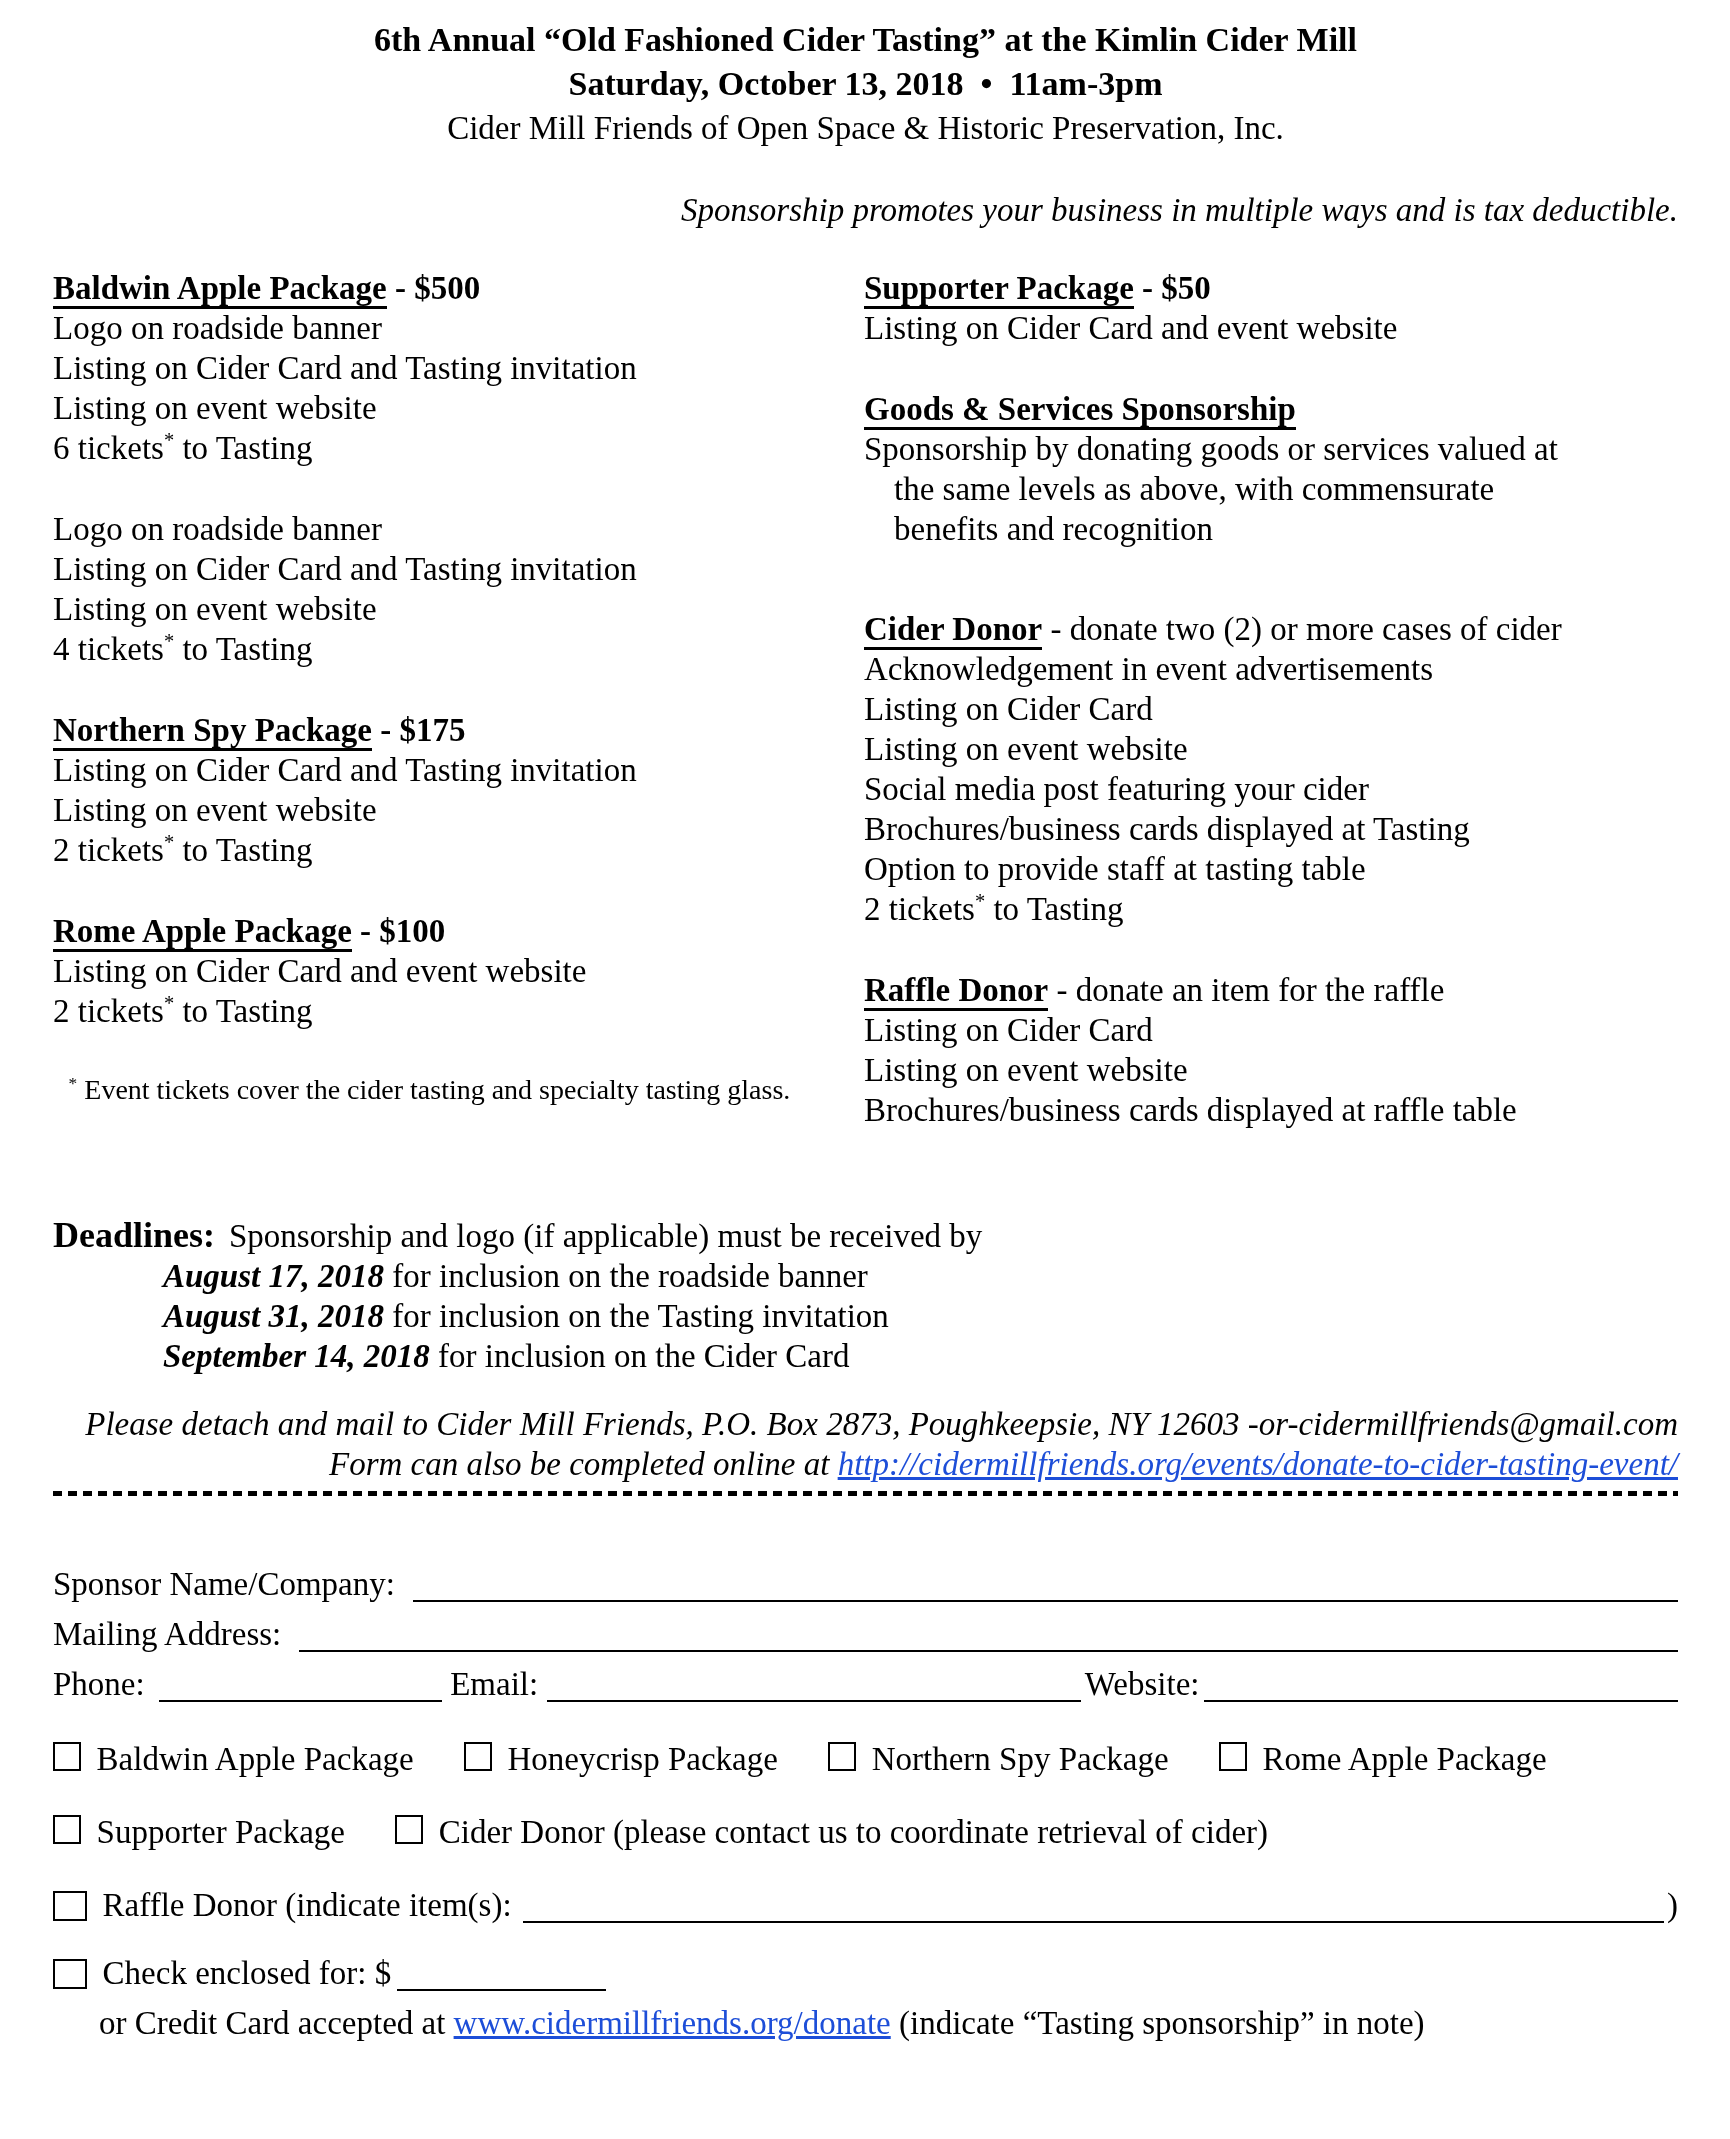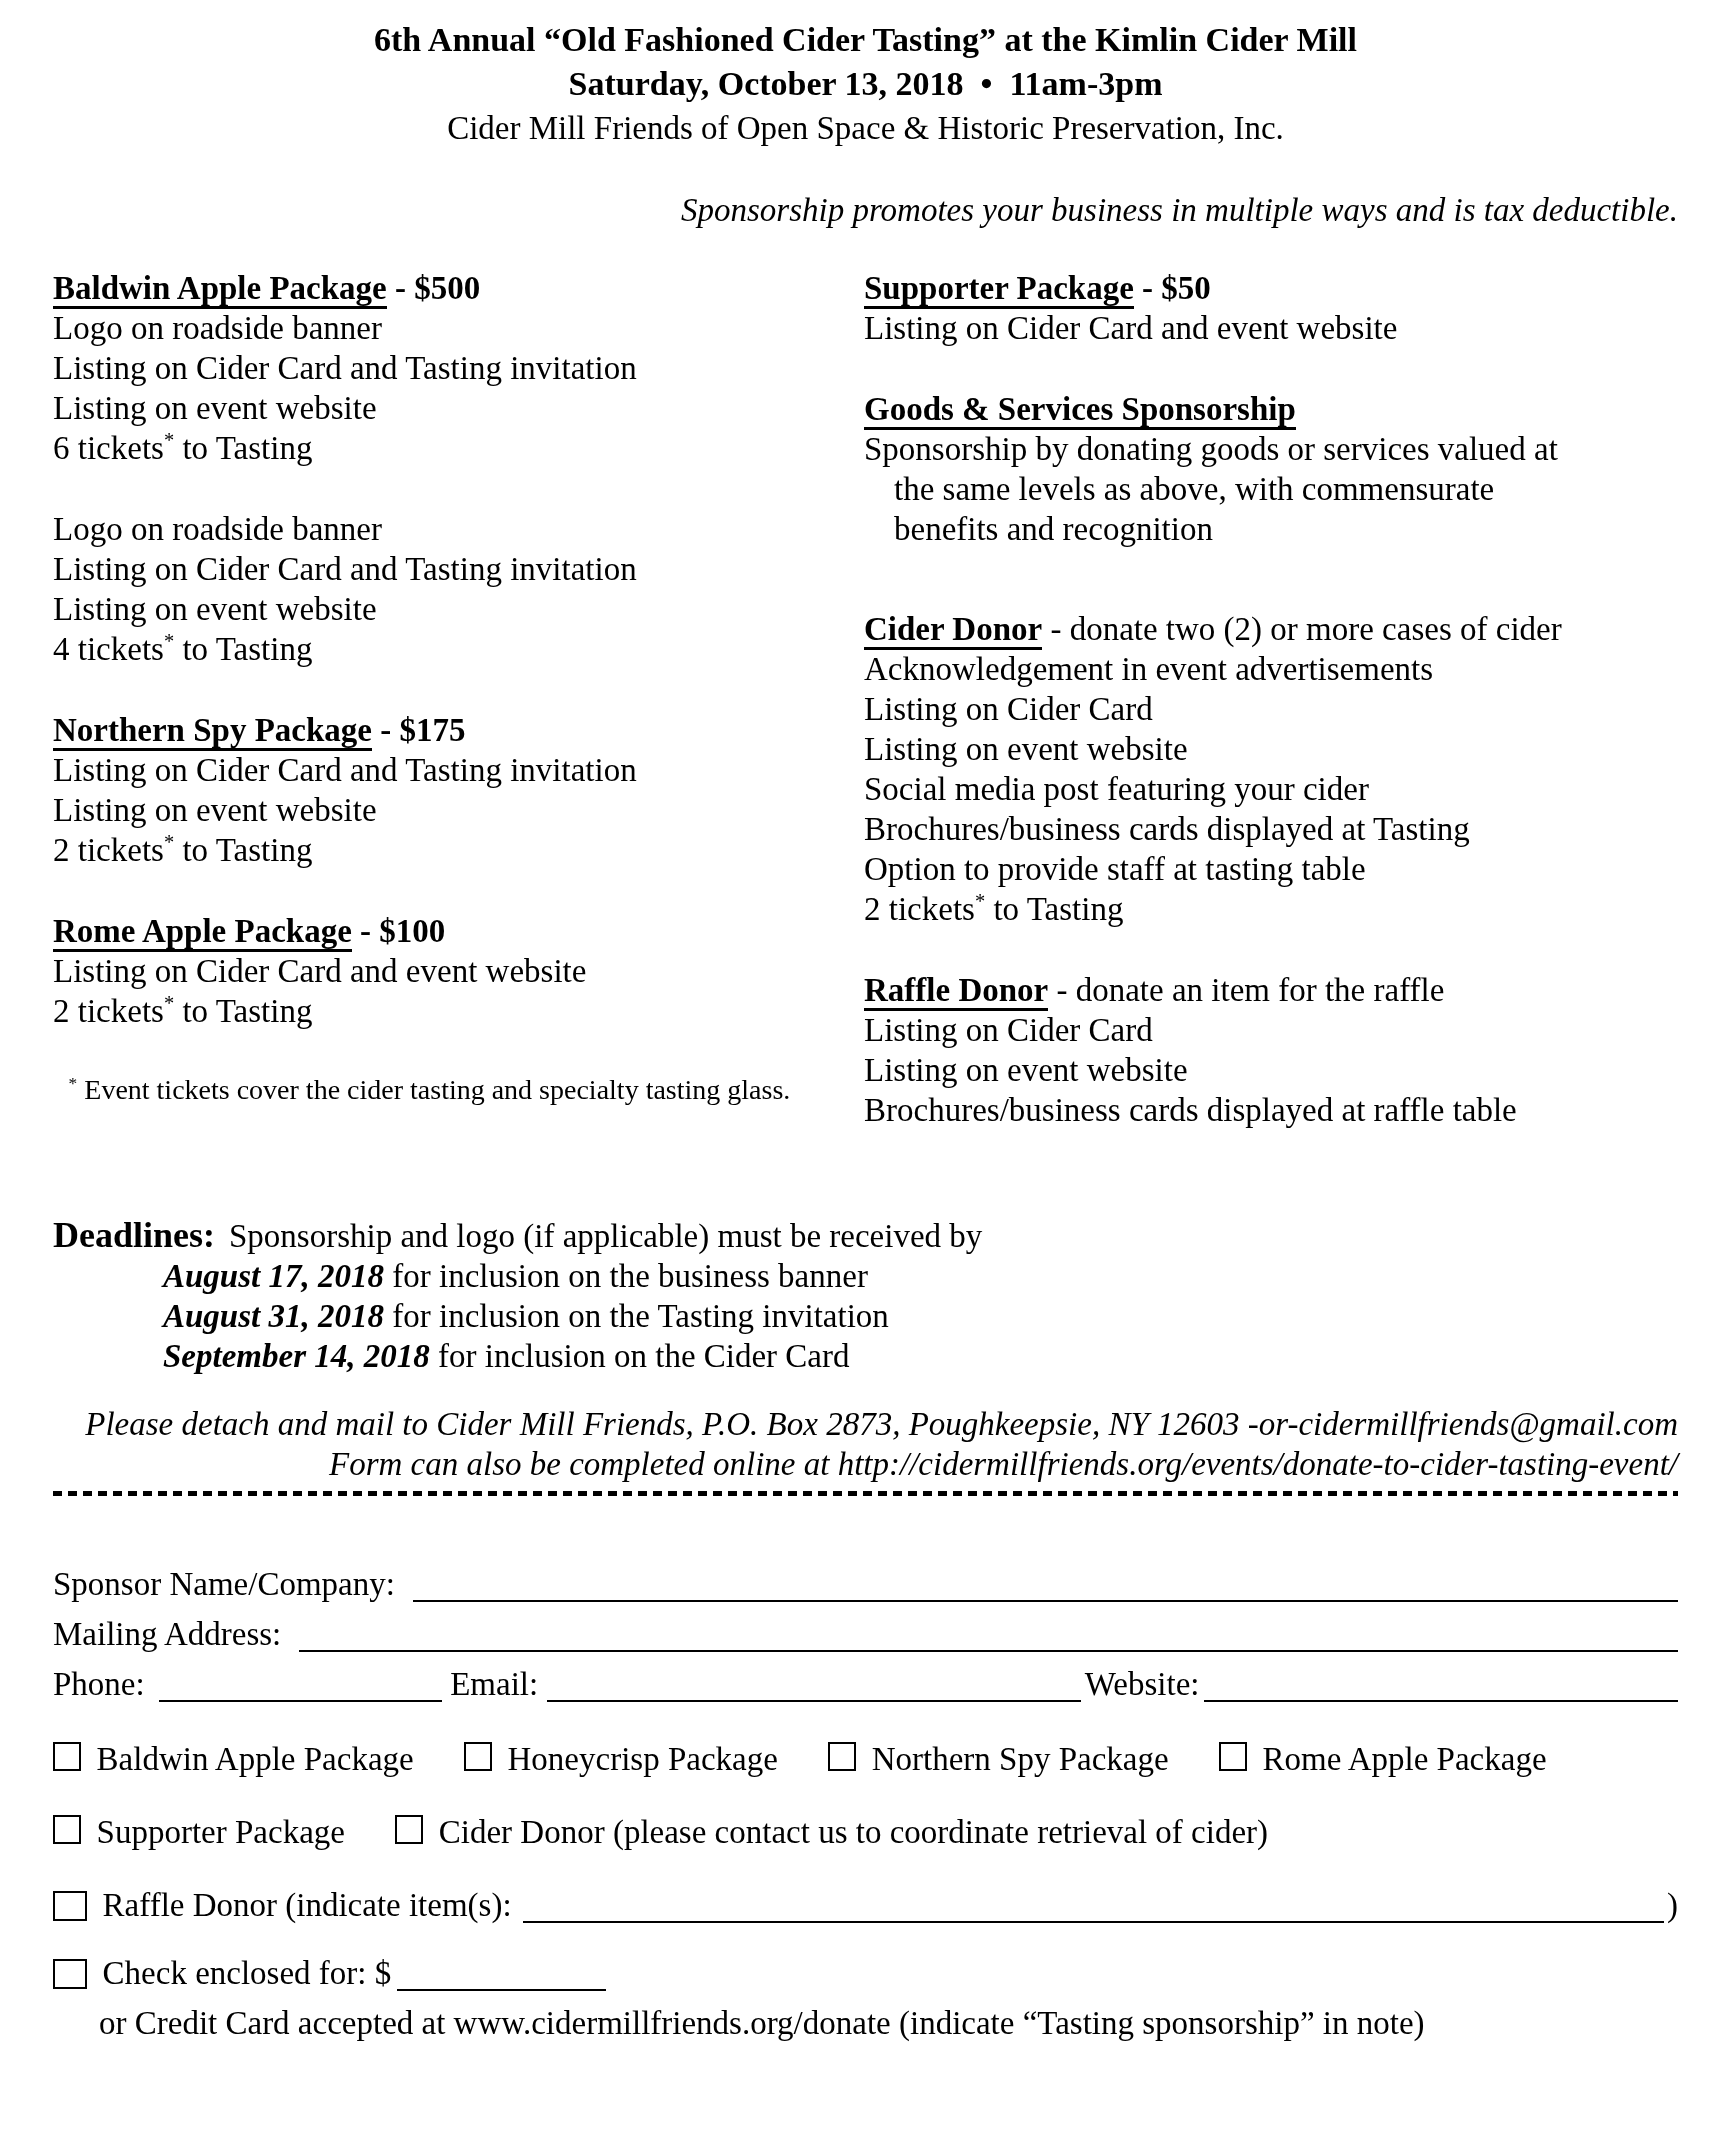--- a/index.html
+++ b/index.html
@@ -25,21 +25,21 @@
   .mb-goods{margin-bottom:60px}
   .line{min-height:40px}
   .ind{padding-left:30px}
   sup{font-size:62%;line-height:0;vertical-align:super}
   .footnote{font-size:28px;line-height:35px;margin-top:11.3px;padding-left:15.6px}
   .deadlines{margin-top:44px}
   .dl-label{font-weight:bold;font-size:36px}
   .dl-intro{padding-left:14px}
   .dl-item{padding-left:110px}
   .detach{margin-top:28px;text-align:right;font-style:italic;font-size:33px}
-  .link{color:#000000;cursor:pointer}
+  .link{color:#1d4ed8;text-decoration:underline;cursor:pointer}
   .sep{margin-top:7px;height:5px;background:repeating-linear-gradient(90deg,#000 0 9.2px,transparent 9.2px 15px)}
   .frow{display:flex;align-items:flex-end}
   .lbl{white-space:nowrap}
   .fill{flex:1 1 auto;border-bottom:2.8px solid #000;margin-bottom:2.1px;min-height:7px}
   .fillw{border-bottom:2.8px solid #000;margin-bottom:2.1px;min-height:7px}
   .sponsor-row{margin-top:68px}
   .mailing-row{margin-top:10px}
   .phone-row{margin-top:10px}
   .fill-phone{flex:0 0 283px;margin-left:14px;margin-right:8.5px}
   .fill-email{flex:0 0 534px;margin-left:8.5px;margin-right:4.2px}
@@ -134,21 +134,21 @@
         <div class="line">Listing on Cider Card</div>
         <div class="line">Listing on event website</div>
         <div class="line">Brochures/business cards displayed at raffle table</div>
       </div>
 
     </div>
   </div>
 
   <div class="deadlines">
     <div class="line"><span class="dl-label">Deadlines:</span><span class="dl-intro">Sponsorship and logo (if applicable) must be received by</span></div>
-    <div class="line dl-item"><span class="bi">August 17, 2018</span><span> for inclusion on the business banner</span></div>
+    <div class="line dl-item"><span class="bi">August 17, 2018</span><span> for inclusion on the roadside banner</span></div>
     <div class="line dl-item"><span class="bi">August 31, 2018</span><span> for inclusion on the Tasting invitation</span></div>
     <div class="line dl-item"><span class="bi">September 14, 2018</span><span> for inclusion on the Cider Card</span></div>
   </div>
 
   <div class="detach">
     <div class="line">Please detach and mail to Cider Mill Friends, P.O. Box 2873, Poughkeepsie, NY 12603 -or-cidermillfriends@gmail.com</div>
     <div class="line"><span>Form can also be completed online at </span><span class="link">http://cidermillfriends.org/events/donate-to-cider-tasting-event/</span></div>
   </div>
 
   <div class="sep"></div>

